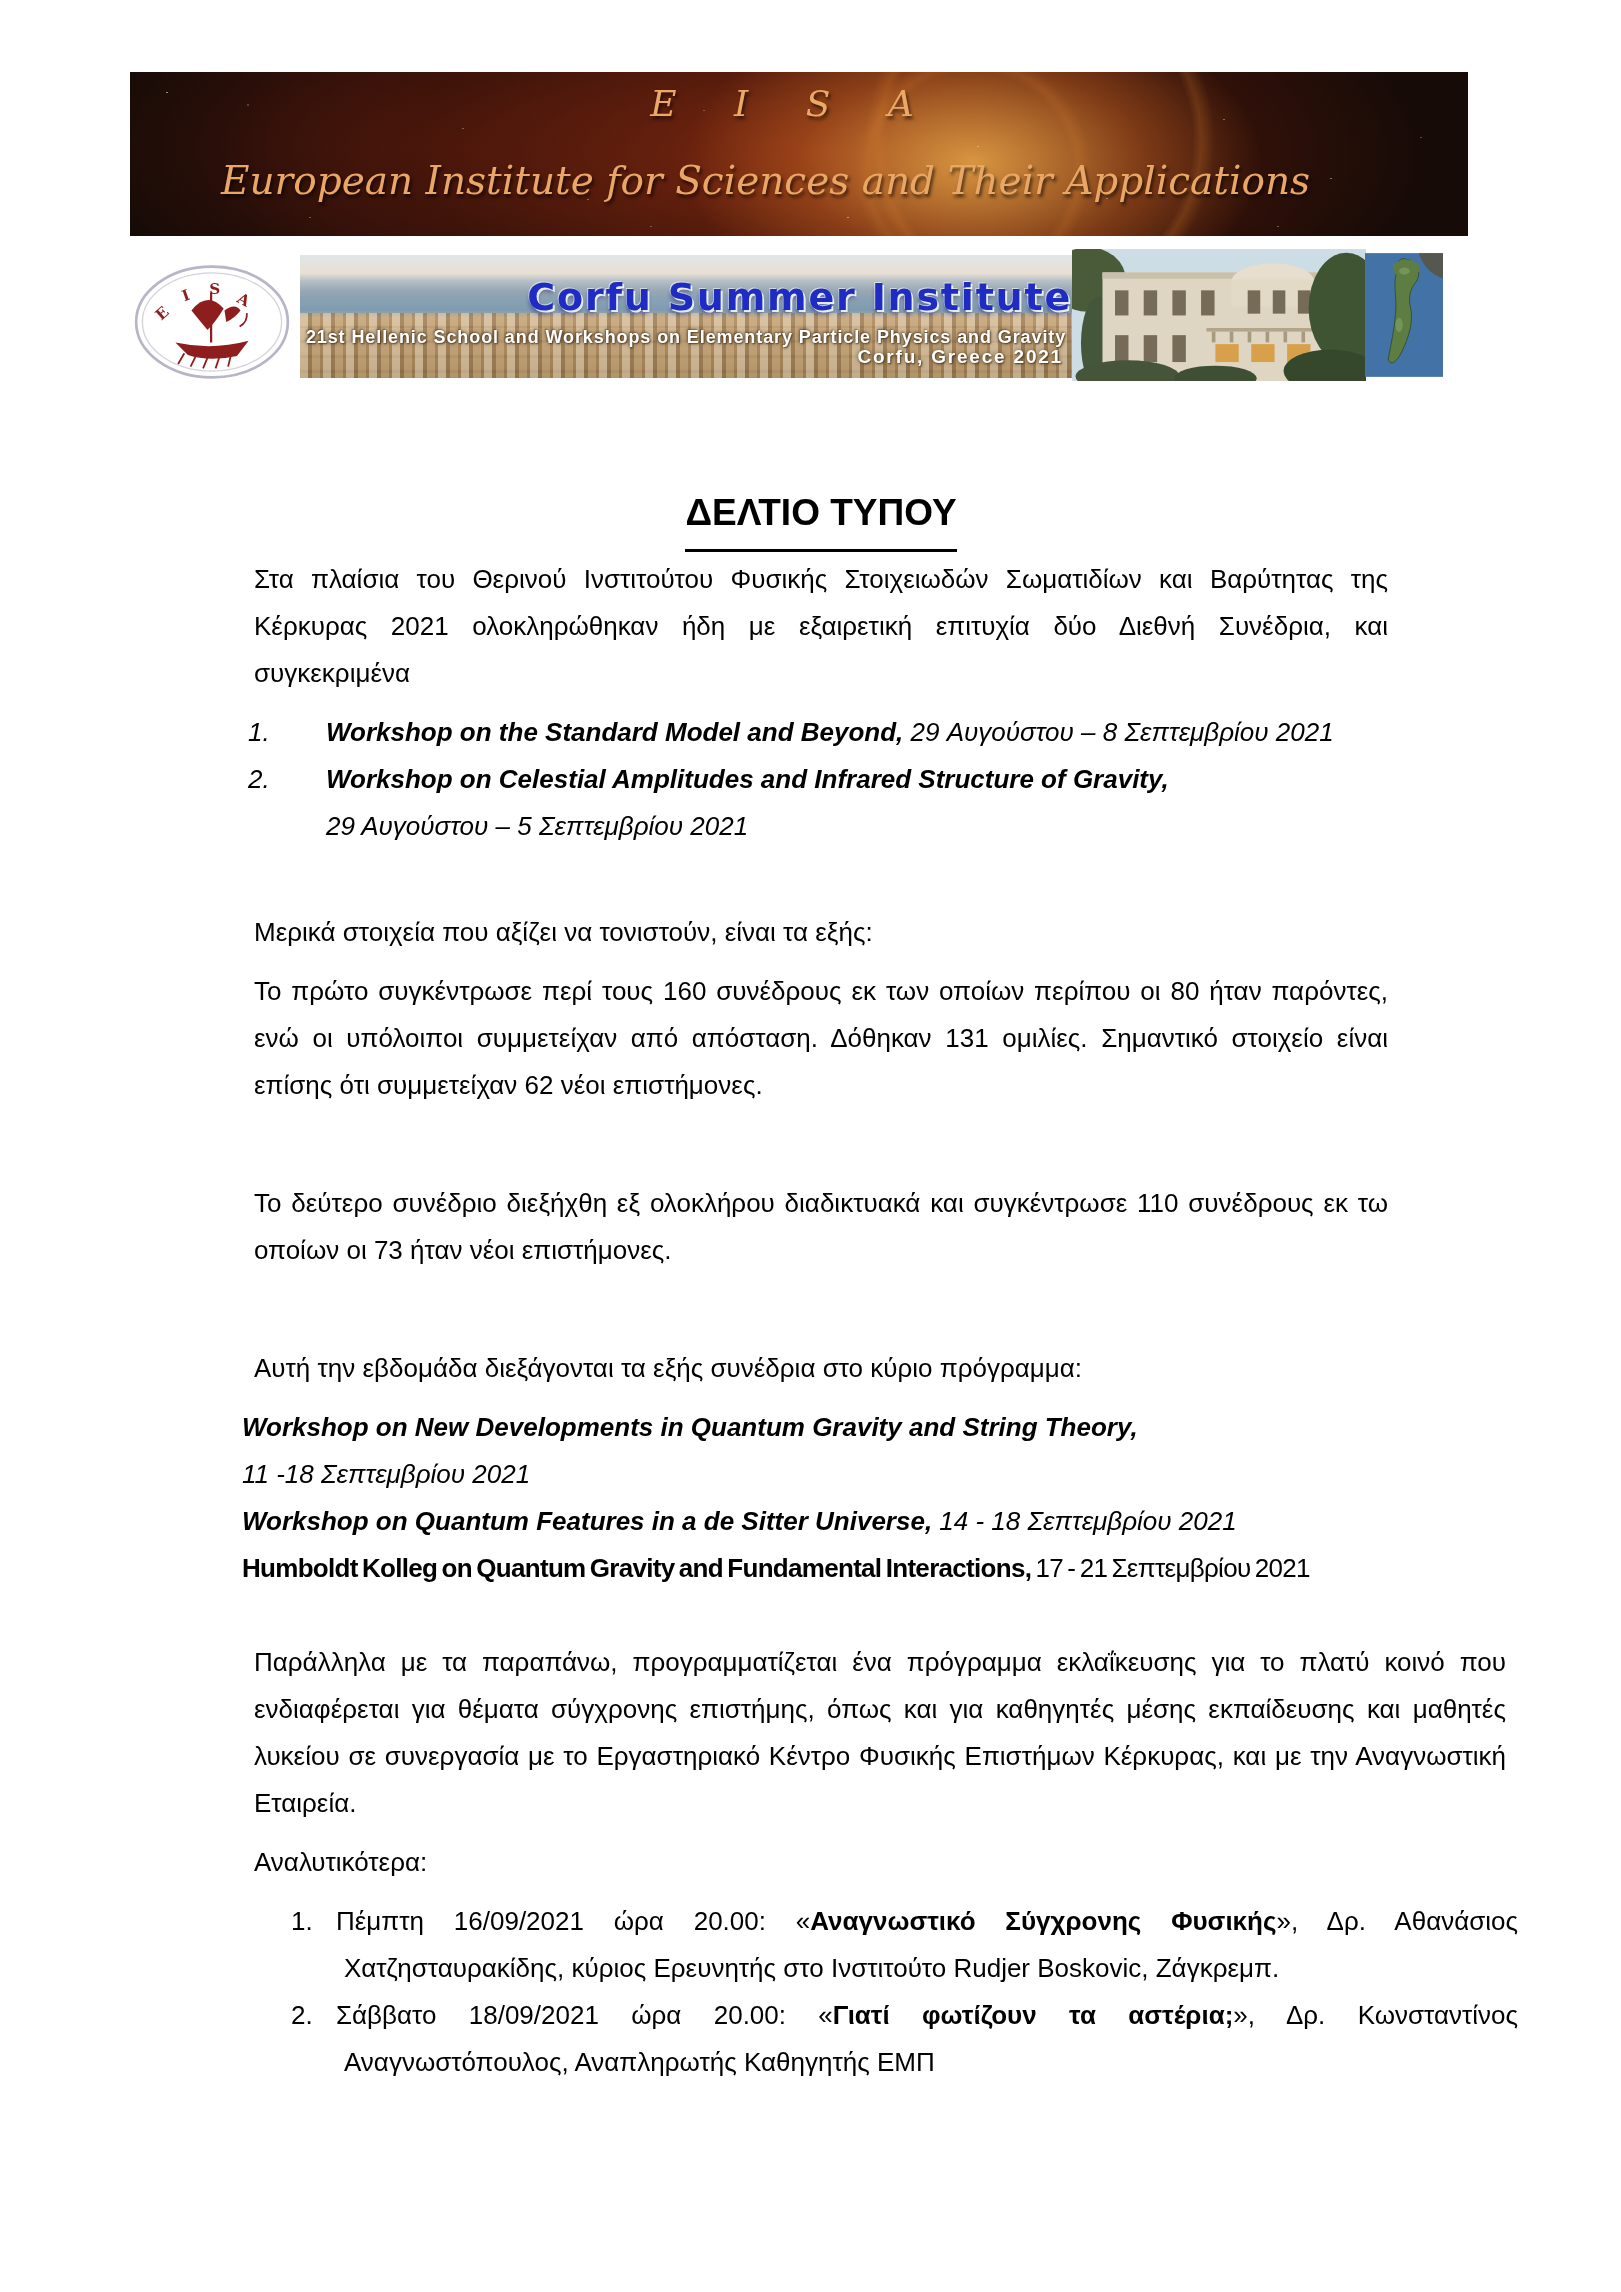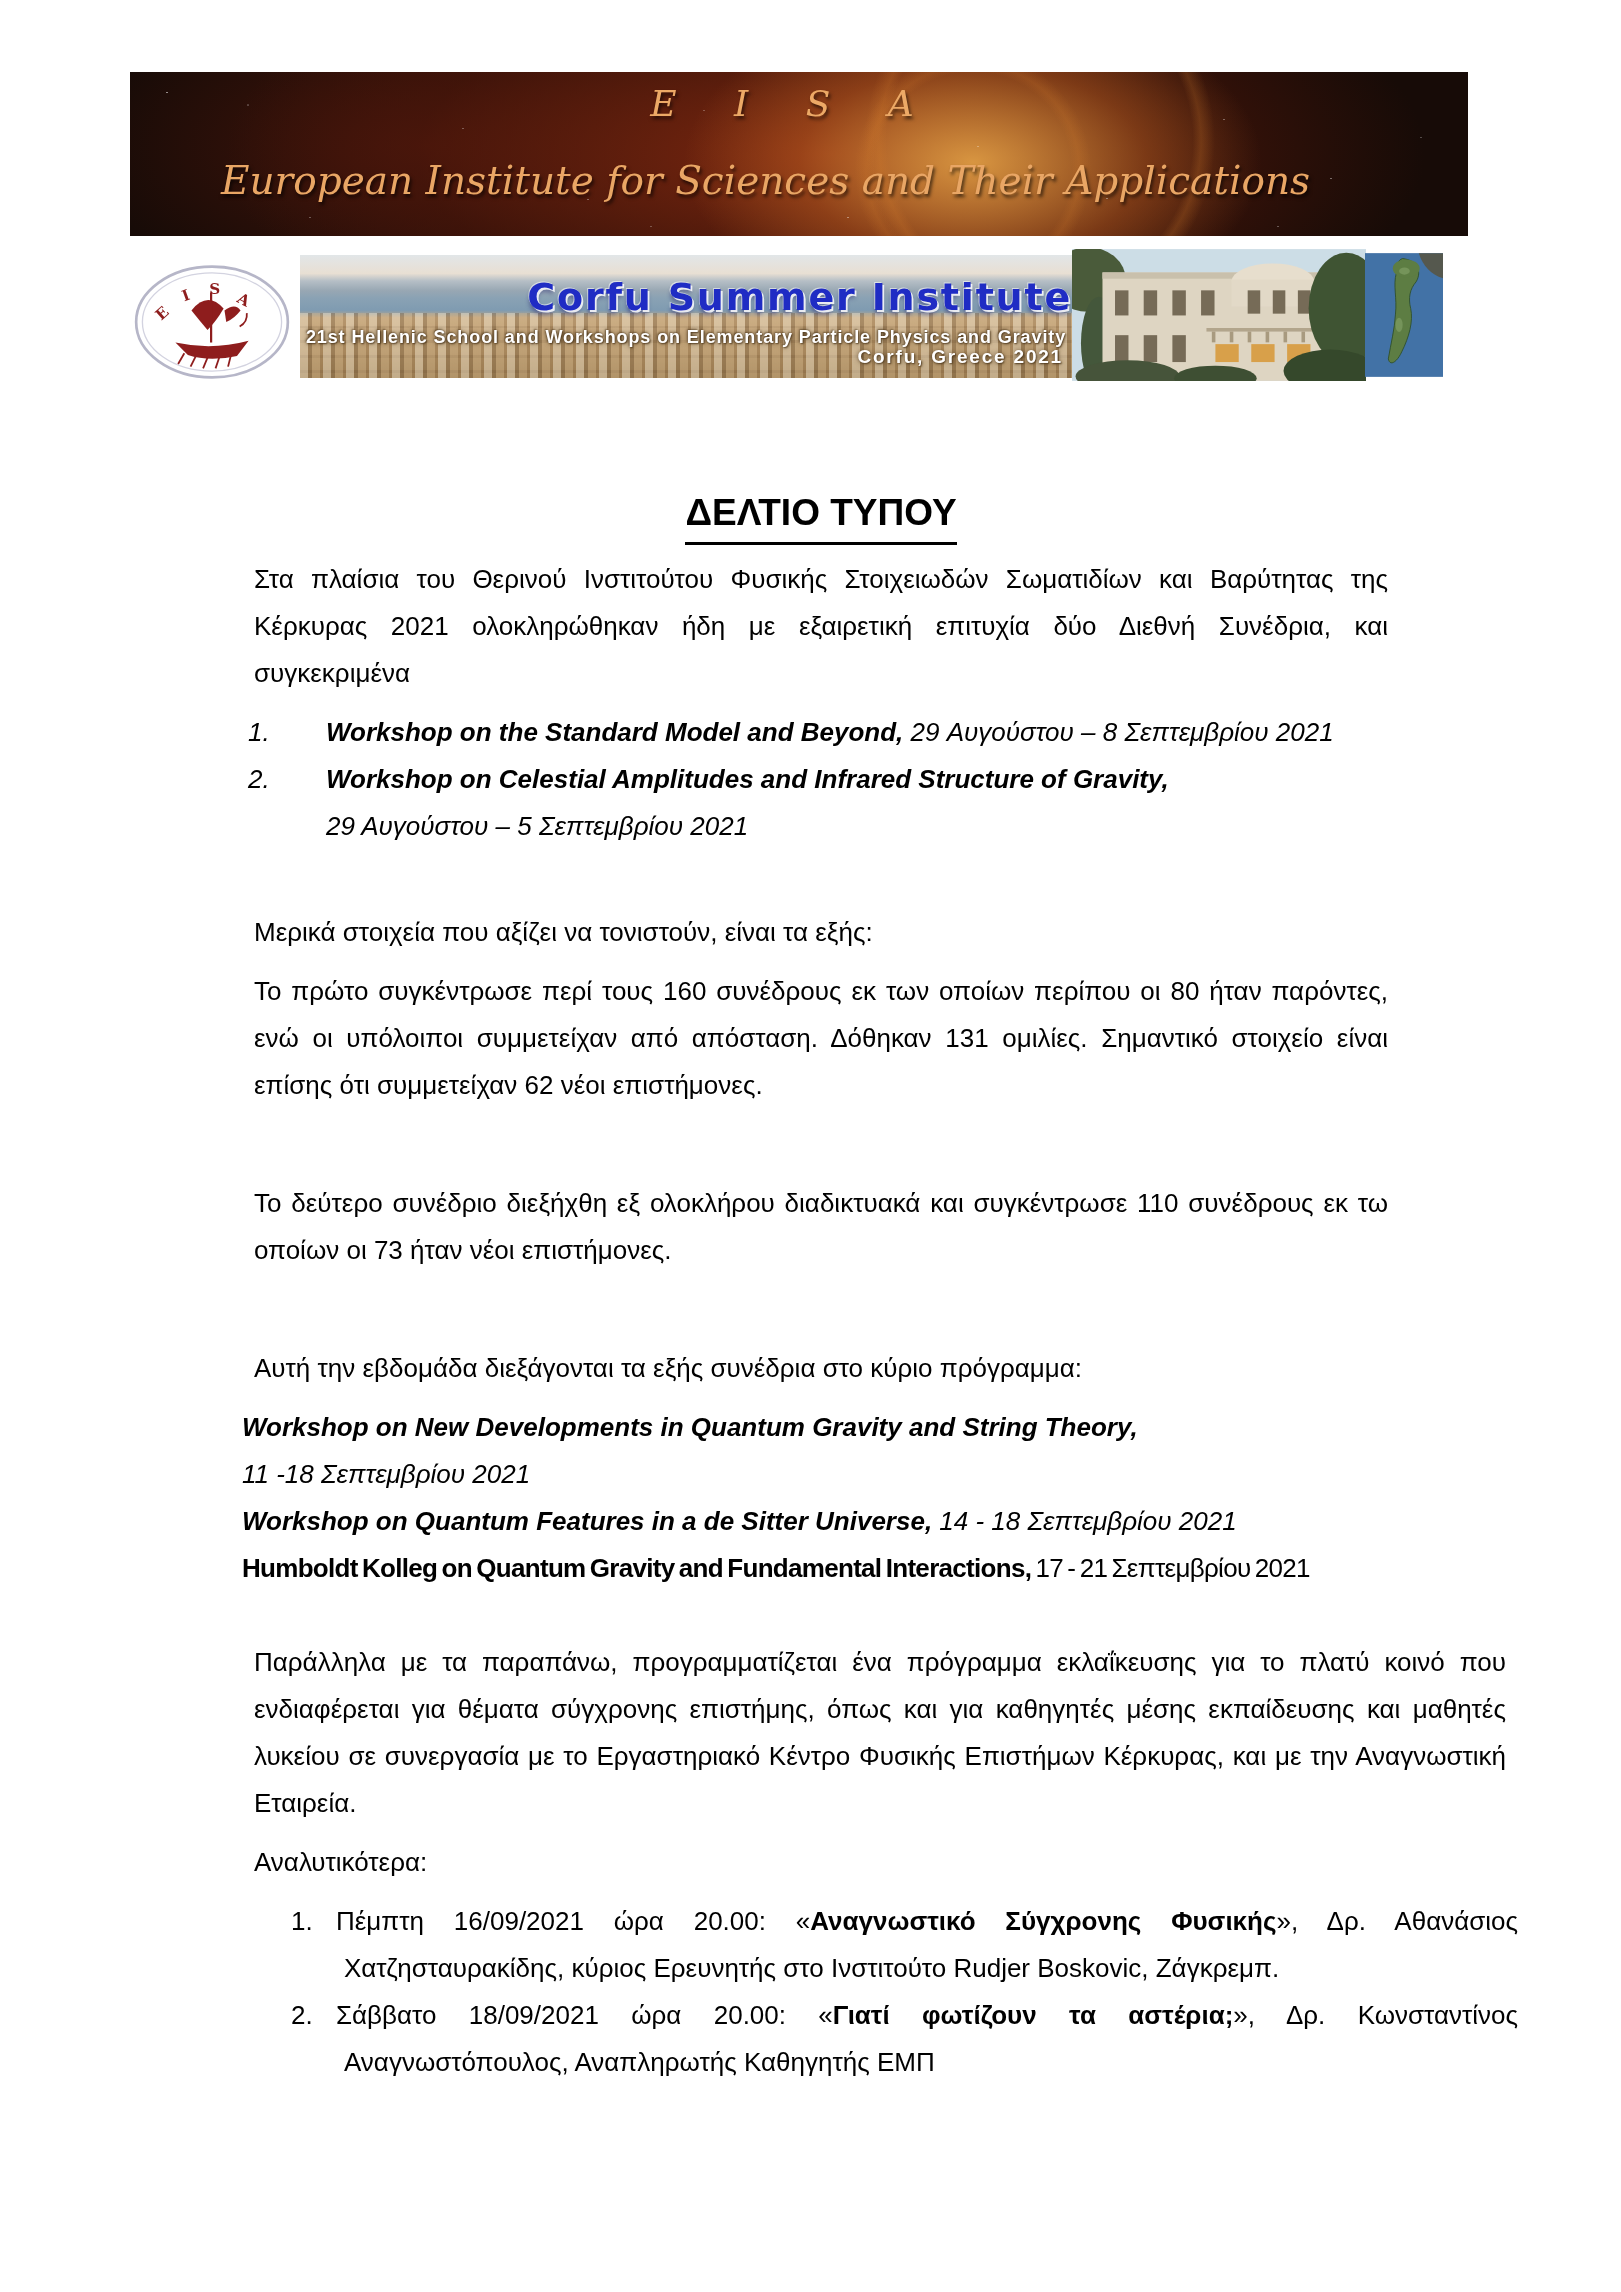--- a/index.html
+++ b/index.html
@@ -46,21 +46,21 @@
   .csi-location{position:absolute;z-index:2;bottom:10.7px;right:9px;font-weight:bold;font-size:19px;
     letter-spacing:1.8px;color:#fff;text-shadow:0.9px 0.9px 1.8px rgba(80,58,30,.95),0 0 5.4px rgba(70,50,25,.8);margin-left:19px;}
   .building{position:absolute;left:938px;top:0;width:294px;height:132px;}
   .corfu-map{position:absolute;left:1231px;top:3.6px;width:78px;height:124px;}
 
   
   .content{position:absolute;left:242px;top:491px;width:1276px;font-size:26px;line-height:47px;}
   .section-a{width:1158px;}
   .section-b{width:1276px;margin-top:47px;}
   .doc-title{margin:0 0 21.5px 0;text-align:center;font-size:37px;line-height:43px;font-weight:bold;}
-  .doc-title span{border-bottom:3.6px solid #000;padding-bottom:9px;}
+  .doc-title span{border-bottom:3.6px solid #000;padding-bottom:16px;}
   .para{margin:12px;text-align:justify;}
   .spacer{height:47px;}
   .bi{font-weight:bold;font-style:italic;margin-top:20px;}
   .it{font-style:italic;}
   .b{font-weight:bold;}
   .witem{white-space:nowrap;padding-left:84px;text-indent:-78px;}
   .wnum{display:inline-block;width:78px;text-indent:0;font-style:italic;}
   .wdate2{padding-left:84px;font-style:italic;}
   .uline{white-space:nowrap;}
   .enw{padding-left:9px;}

